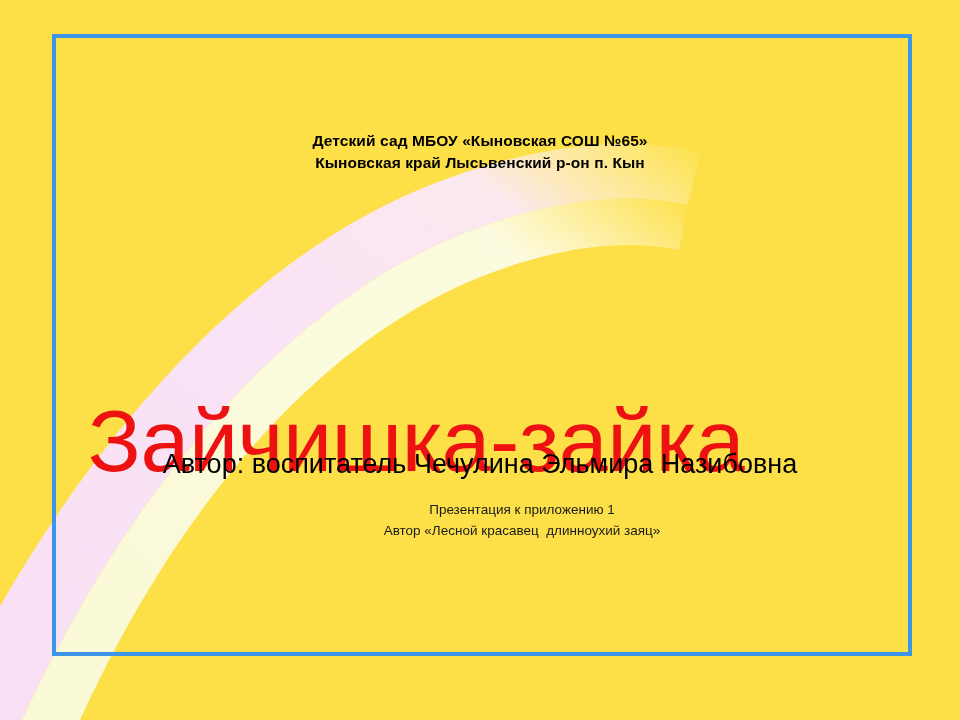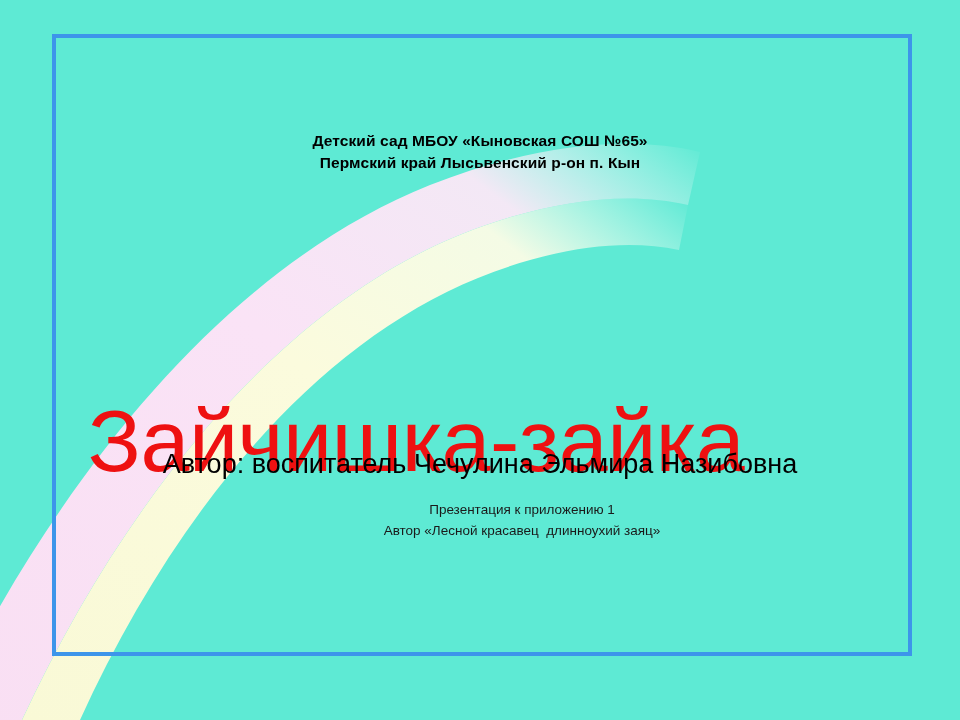--- a/index.html
+++ b/index.html
@@ -12,21 +12,21 @@
     height: 720px;
     overflow: hidden;
     background: #fdfeff;
     font-family: "Liberation Sans", "DejaVu Sans", sans-serif;
   }
 
   #slide {
     position: relative;
     width: 960px;
     height: 720px;
-    background: #5eead4;
+    background: #fde047;
     overflow: hidden;
   }
 
   
   #ribbon {
     position: absolute;
     left: 0;
     top: 0;
     width: 960px;
     height: 720px;
@@ -153,21 +153,21 @@
              C 308,347 170,522 80,720
              Z"></path>
   </svg>
 
   <div id="frame"></div>
 
   <div id="content">
 
     <div class="org-block">
       <div class="org-line">Детский сад МБОУ «Кыновская СОШ №65»</div>
-      <div class="org-line">Пермский край Лысьвенский р-он п. Кын</div>
+      <div class="org-line">Кыновская край Лысьвенский р-он п. Кын</div>
     </div>
 
     <h1 class="main-title">Зайчишка-зайка</h1>
 
     <div class="author-line">Автор: воспитатель Чечулина Эльмира Назибовна</div>
 
     <div class="sub-block">
       <div class="sub-line">Презентация к приложению 1</div>
       <div class="sub-line">Автор «Лесной красавец  длинноухий заяц»</div>
     </div>

